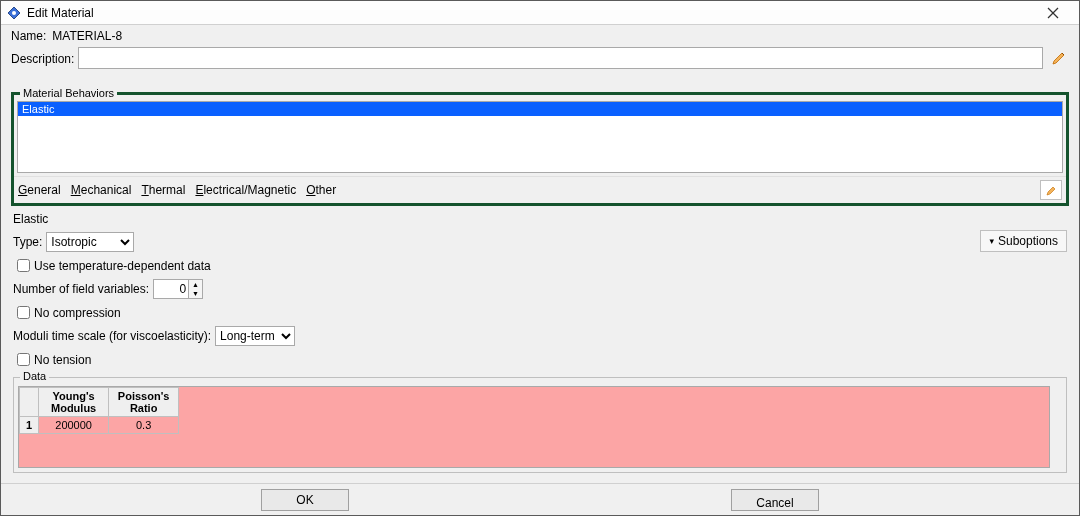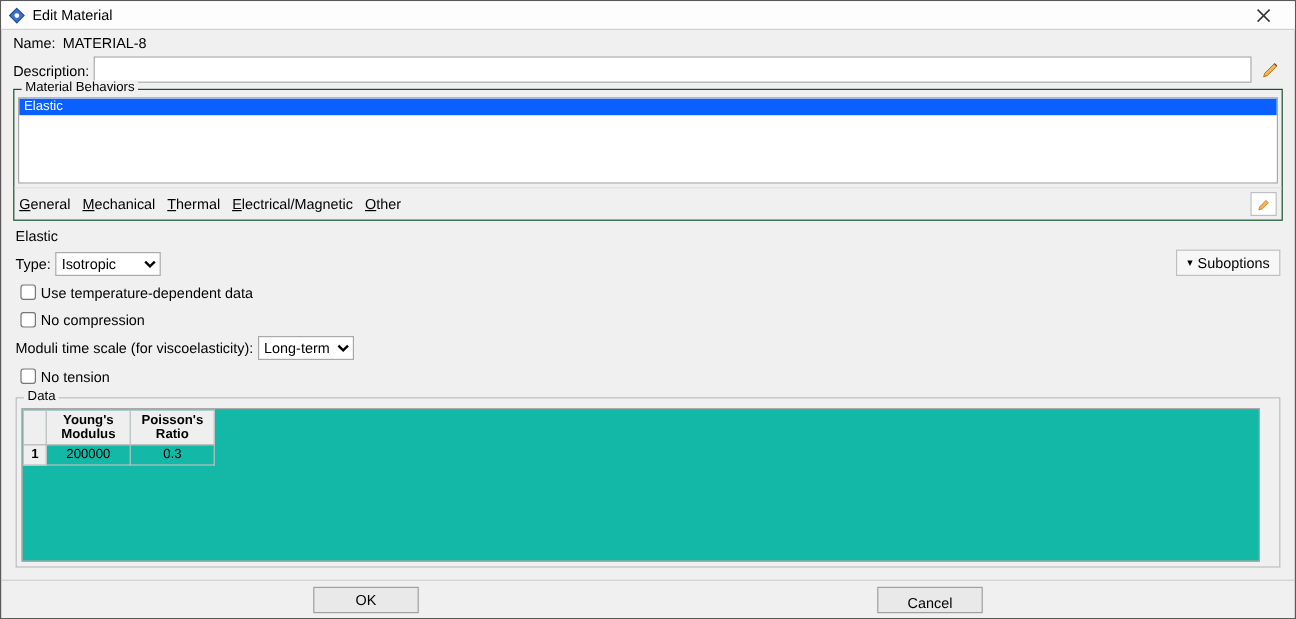--- a/index.html
+++ b/index.html
@@ -11,21 +11,21 @@
   .titlebar .spacer { flex: 1; }
   .titlebar .close { width: 40px; height: 22px; display: flex; align-items: center; justify-content: center; cursor: default; }
   .body { flex: 1; padding: 4px 10px 10px 10px; display: flex; flex-direction: column; overflow: hidden; }
   .row { display: flex; align-items: center; margin-bottom: 4px; }
   .row.label-row .lbl { margin-right: 4px; }
   .name-val { margin-left: 2px; }
   .desc-row { display: flex; align-items: center; }
   .desc-row .lbl { margin-right: 4px; padding-top: 2px; }
   .desc-input { flex: 1; height: 22px; background: #fff; border: 1px solid #a9a9a9; padding: 2px 4px; }
   .pencil { width: 20px; height: 20px; margin-left: 6px; display: flex; align-items: center; justify-content: center; }
-  .fieldset { border: 1px solid #14532d; margin-top: 5px; padding: 0; position: relative; }
+  .fieldset { border: 3px solid #14532d; margin-top: 23px; padding: 0; position: relative; }
   .fieldset > .legend { position: absolute; top: -8px; left: 6px; background: #f0f0f0; padding: 0 3px; font-size: 11px; }
   .behaviors-list { margin: 6px 3px 3px 3px; height: 72px; border: 1px solid #a9a9a9; background: #fff; overflow: hidden; }
   .behavior-item { padding: 1px 4px; background: #0a60ff; color: #fff; font-size: 11px; }
   .menus { display: flex; align-items: center; padding: 3px 4px; border-top: 1px solid #e0e0e0; }
   .menus .menu-item { margin-right: 10px; cursor: default; }
   .menus .menu-item .ul { text-decoration: underline; }
   .menus .spacer { flex: 1; }
   .menus .del-btn { width: 22px; height: 20px; border: 1px solid #bfbfbf; background: #fff; display: flex; align-items: center; justify-content: center; }
   .section-title { margin: 6px 2px 4px 2px; }
   .form-row { display: flex; align-items: center; margin: 2px 2px; }
@@ -35,21 +35,21 @@
   .longterm-select { width: 80px; }
   .check { width: 13px; height: 13px; margin-right: 4px; }
   .spinner { display: inline-flex; align-items: stretch; border: 1px solid #a9a9a9; height: 20px; }
   .spinner input { width: 34px; border: none; text-align: right; padding-right: 2px; font-size: 12px; }
   .spinner .arrows { width: 14px; display: flex; flex-direction: column; border-left: 1px solid #a9a9a9; }
   .spinner .arrows div { flex: 1; display: flex; align-items: center; justify-content: center; font-size: 7px; line-height: 7px; background: #f5f5f5; }
   .suboptions-btn { height: 22px; border: 1px solid #bfbfbf; background: #f7f7f7; padding: 0 8px; display: flex; align-items: center; font-size: 12px; cursor: default; }
   .suboptions-btn .tri { margin-right: 4px; font-size: 9px; }
   .data-fieldset { flex: 1; border: 1px solid #bfbfbf; margin: 6px 2px 0 2px; position: relative; display: flex; flex-direction: column; }
   .data-fieldset .legend { position: absolute; top: -8px; left: 6px; background: #f0f0f0; padding: 0 3px; font-size: 11px; }
-  .data-table-wrap { margin: 8px 16px 4px 4px; flex: 1; background: #14b8a6; border: 1px solid #a9a9a9; overflow: hidden; }
+  .data-table-wrap { margin: 8px 16px 4px 4px; flex: 1; background: #fca5a5; border: 1px solid #a9a9a9; overflow: hidden; }
   table.data-table { border-collapse: collapse; font-size: 11px; }
   table.data-table th { border: 1px solid #bfbfbf; background: #efefef; font-weight: bold; padding: 2px 6px; text-align: center; }
   table.data-table td { border: 1px solid #bfbfbf; padding: 2px 6px; text-align: center; }
   table.data-table td.rownum { background: #efefef; font-weight: bold; width: 18px; }
   .col-youngs, .col-poisson { width: 70px; }
   .type-row { display:flex; align-items:flex-start; }
   .type-row .left-col { flex:0 0 auto; }
   .type-row .right-col { flex:1; display:flex; justify-content:flex-end; padding-right:2px; }
   .window-bottom { height: 32px; display:flex; align-items:center; padding: 0 10px; border-top:1px solid #d0d0d0; }
   .btn { width: 88px; height:22px; border:1px solid #a0a0a0; background:#e9e9e9; display:flex; align-items:center; justify-content:center; font-size:12px; cursor:default; }
@@ -132,20 +132,30 @@
           <span>Suboptions</span>
         </div>
       </div>
     </div>
 
     <div class="form-row">
       <input type="checkbox" class="check" style="">
       <span>Use temperature-dependent data</span>
     </div>
 
+    <div class="form-row">
+      <span class="lbl">Number of field variables:</span>
+      <span class="spinner">
+        <input type="text" value="0" style="">
+        <span class="arrows">
+          <div>▲</div>
+          <div>▼</div>
+        </span>
+      </span>
+    </div>
 
     <div class="form-row">
       <input type="checkbox" class="check" style="">
       <span>No compression</span>
     </div>
 
     <div class="form-row">
       <span class="lbl">Moduli time scale (for viscoelasticity):</span>
       <select class="inline longterm-select">
         <option>Long-term</option>

